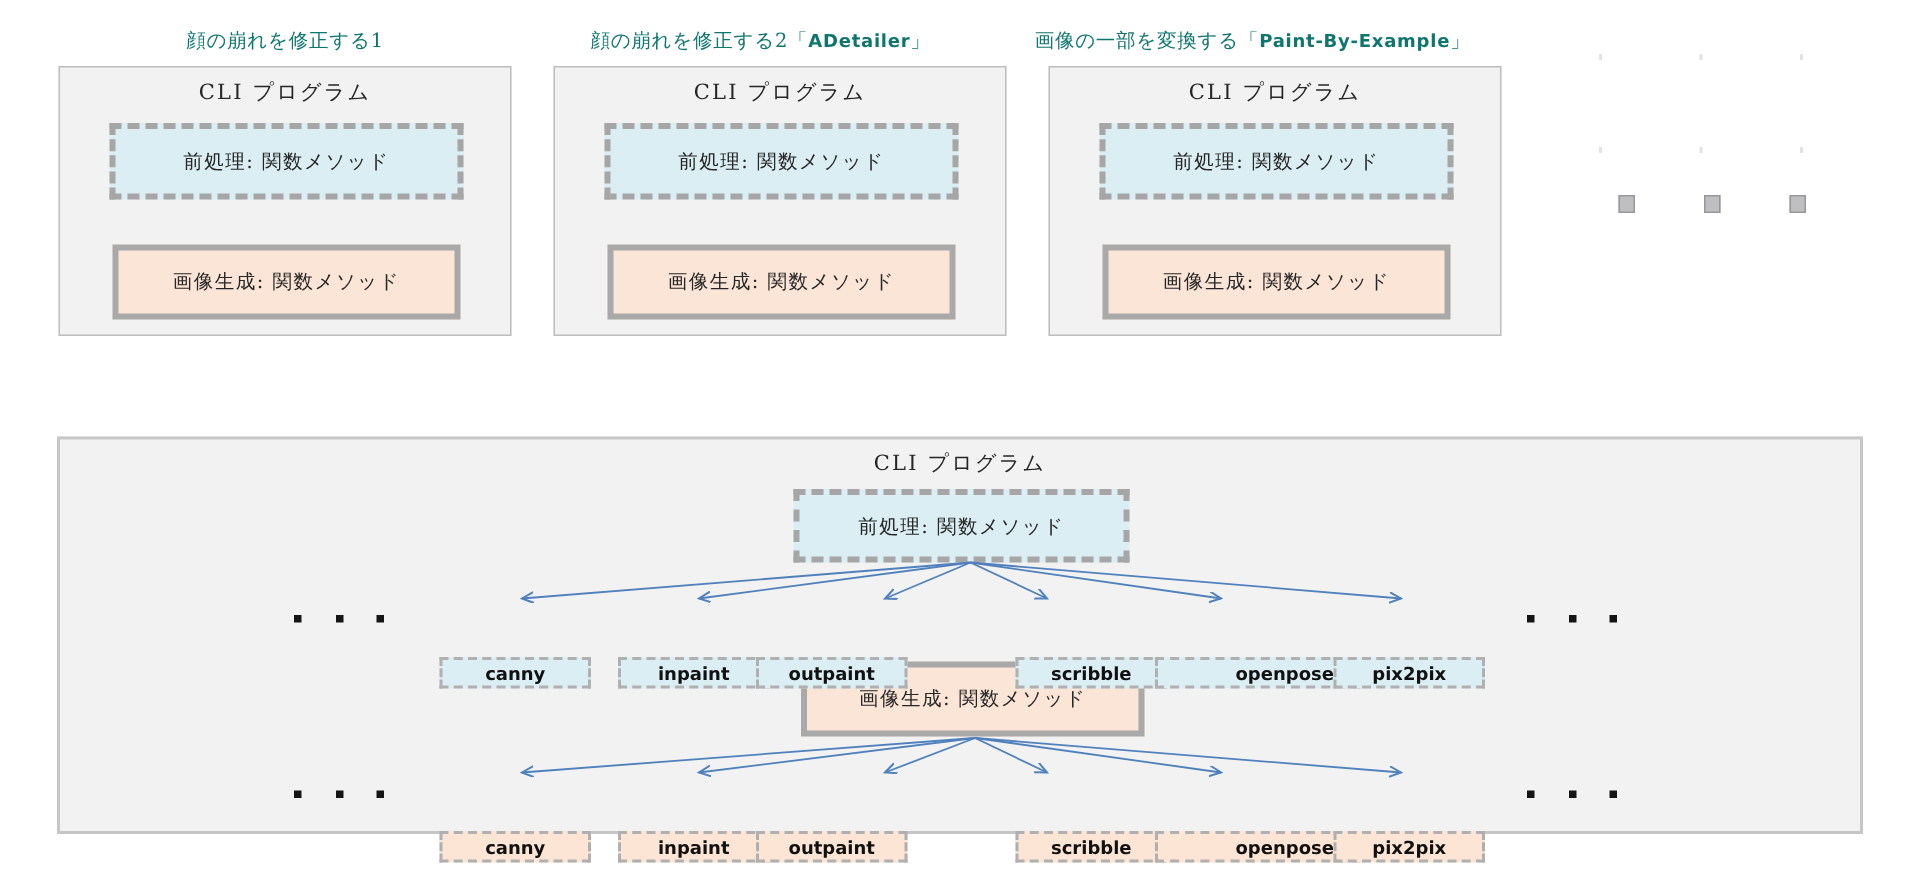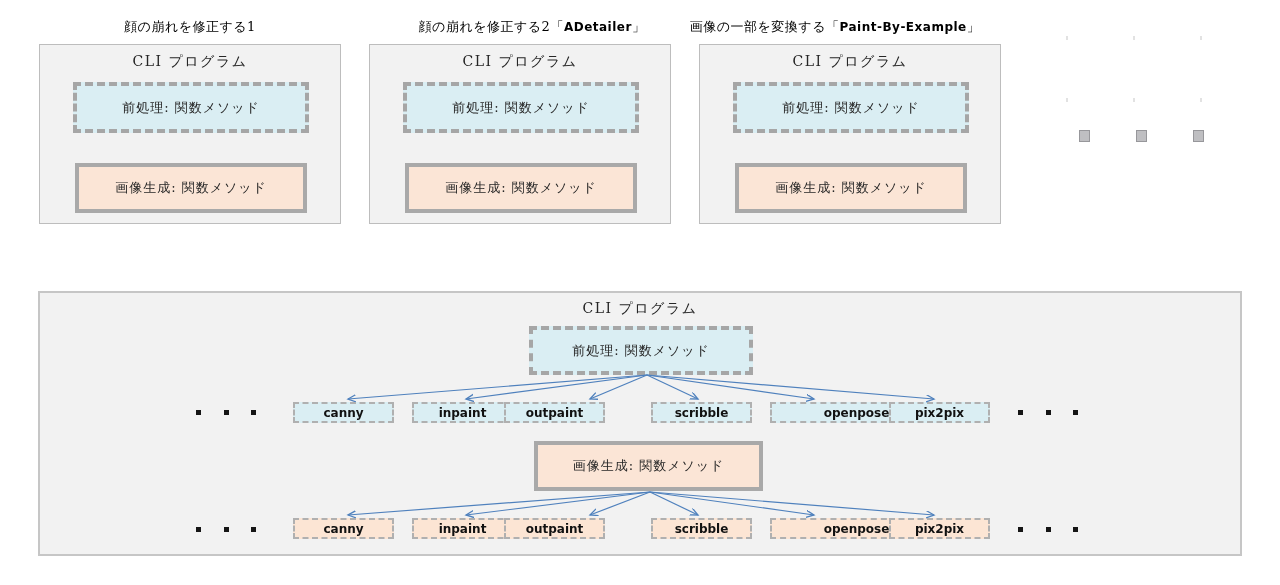--- a/index.html
+++ b/index.html
@@ -2,21 +2,21 @@
 <html><head>
 <meta charset="utf-8">
 <style>
   html,body{margin:0;padding:0;}
   body{
     width:1280px;height:585px;position:relative;background:#ffffff;
     font-family:"DejaVu Serif", serif;color:#262626;overflow:hidden;
   }
   .card-title{
     position:absolute;top:18px;width:302px;text-align:center;
-    font-size:13px;letter-spacing:0.5px;color:#000000;white-space:nowrap;
+    font-size:13px;letter-spacing:0.5px;color:#0f766e;white-space:nowrap;
   }
   .card-title b{font-family:"DejaVu Sans", sans-serif;font-size:12px;font-weight:bold;}
   .card{
     position:absolute;top:44px;width:300px;height:178px;
     background:#f2f2f2;border:1px solid #bdbdbd;
   }
   .cli-header{
     text-align:center;margin-top:8px;font-size:14px;letter-spacing:1.5px;color:#262626;
   }
   .pre-box{
@@ -49,33 +49,33 @@
   }
   .main-gen{
     position:absolute;left:494px;top:148px;width:221px;height:42px;
     background:#fbe5d6;border:4px solid #a9a9a9;
     display:flex;align-items:center;justify-content:center;
     font-size:13px;letter-spacing:1px;
   }
   .child{
     position:absolute;width:97px;height:17px;border:2px dashed #b0b0b0;
     display:flex;align-items:center;justify-content:center;
-    font-family:"DejaVu Sans", sans-serif;font-size:12px;font-weight:bold;color:#111;
+    font-family:"DejaVu Sans", sans-serif;font-size:12px;font-weight:bold;color:#111;margin-top:36px;
   }
   .child.blue{background:#daeef3;top:109px;}
   .child.orange{background:#fce5d4;top:225px;}
-  .c0{left:253px;}.c1{left:372px;}.c2{left:464px;}.c3{left:611px;}.c4{left:730px;padding-left:36px;}.c5{left:849px;}
+  .c0{left:253px;}.c1{left:372px;}.c2{left:464px;}.c3{left:637px;}.c4{left:730px;padding-left:36px;}.c5{left:849px;}
   .dot{position:absolute;width:5px;height:5px;background:#151515;}
   .arrows{position:absolute;left:0;top:0;pointer-events:none;}
 </style>
 </head>
 <body>
 
 <div class="card-title" style="left:39px;"><span>顔の崩れを修正する1</span><b></b><span></span></div>
-<div class="card-title" style="left:381px;"><span>顔の崩れを修正する2「</span><b>ADetailer</b><span>」</span></div>
+<div class="card-title" style="left:356px;"><span>顔の崩れを修正する2「</span><b>ADetailer</b><span>」</span></div>
 <div class="card-title" style="left:684px;"><span>画像の一部を変換する「</span><b>Paint-By-Example</b><span>」</span></div>
 
 <div class="card" style="left:39px;">
   <div class="cli-header">CLI プログラム</div>
   <div class="pre-box">前処理: 関数メソッド</div>
   <div class="gen-box">画像生成: 関数メソッド</div>
 </div>
 <div class="card" style="left:369px;">
   <div class="cli-header">CLI プログラム</div>
   <div class="pre-box">前処理: 関数メソッド</div>

